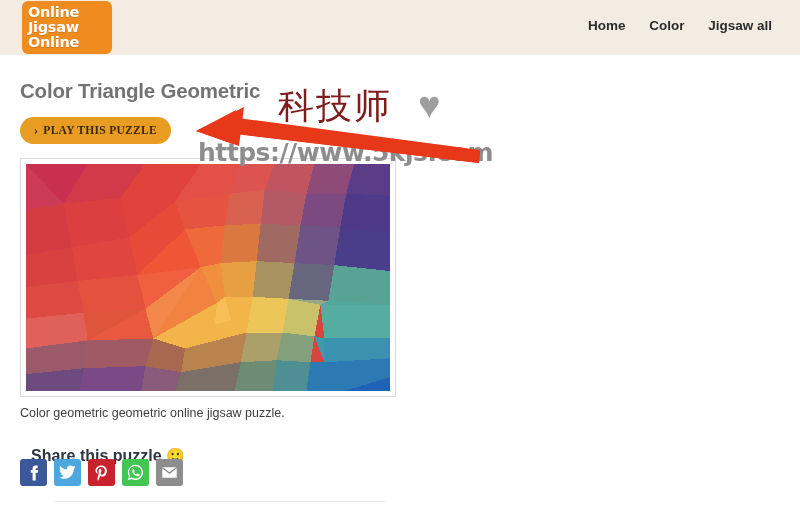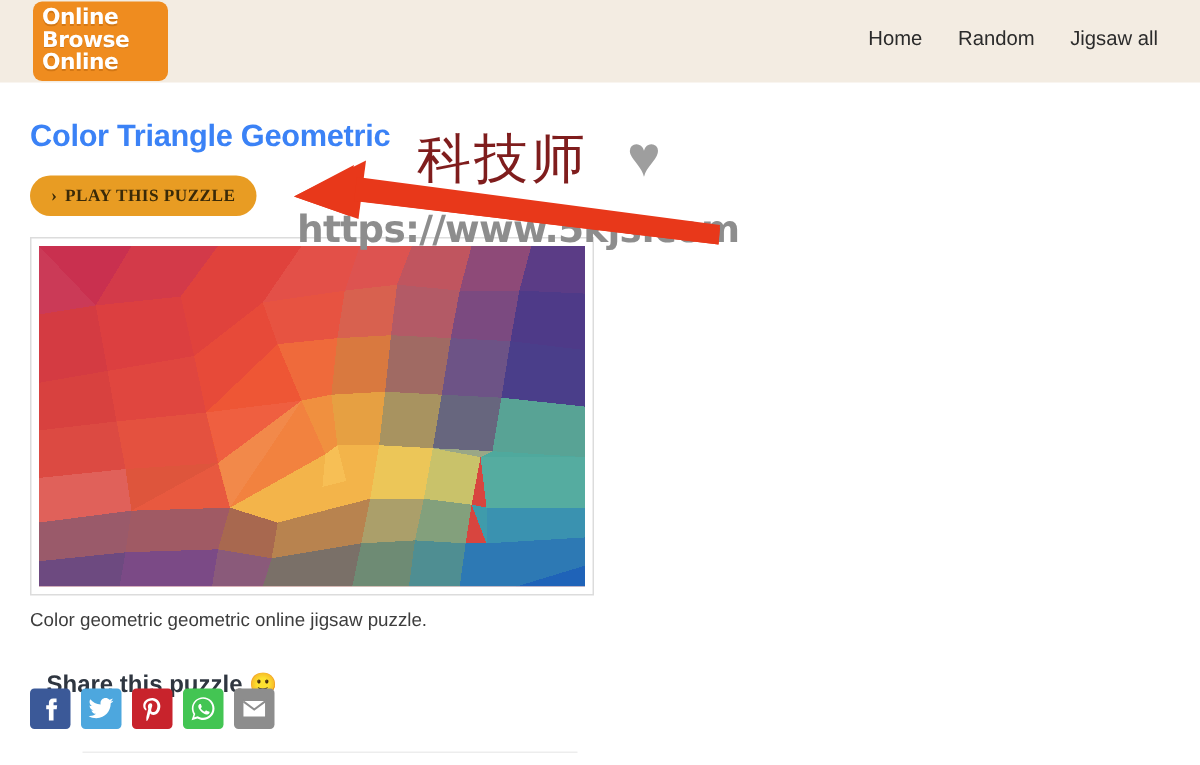--- a/index.html
+++ b/index.html
@@ -49,37 +49,38 @@
     right: 28px;
     top: 18px;
     font-size: 13.5px;
     color: #2b2b2b;
   }
   .main-nav a {
     color: #2b2b2b;
     text-decoration: none;
     margin-left: 20px;
     font-family: "Liberation Sans", sans-serif;
+    font-weight: bold;
   }
 
   
   .content {
     position: absolute;
     top: 55px;
     left: 0;
     width: 800px;
   }
   .page-title {
     position: absolute;
     left: 20px;
     top: 24px;
     margin: 0;
     font-size: 20.5px;
     font-weight: bold;
-    color: #3b82f6;
+    color: #737373;
     letter-spacing: -0.2px;
   }
 
   .play-button {
     position: absolute;
     left: 20px;
     top: 62px;
     width: 151px;
     height: 27px;
     background: #e89c23;
@@ -204,27 +205,27 @@
     width: 800px; height: 510px;
   }
 </style>
 </head>
 <body>
 
 <div class="site-header">
 
   <div class="logo">
     <span class="logo-line">Online</span>
-    <span class="logo-line">Browse</span>
+    <span class="logo-line">Jigsaw</span>
     <span class="logo-line">Online</span>
   </div>
 
   <nav class="main-nav">
     <a href="#">Home</a>
-    <a href="#">Random</a>
+    <a href="#">Color</a>
     <a href="#">Jigsaw all</a>
   </nav>
 
 </div>
 
 <div class="content">
 
   <h1 class="page-title">Color Triangle Geometric</h1>
 
   <button class="play-button">

